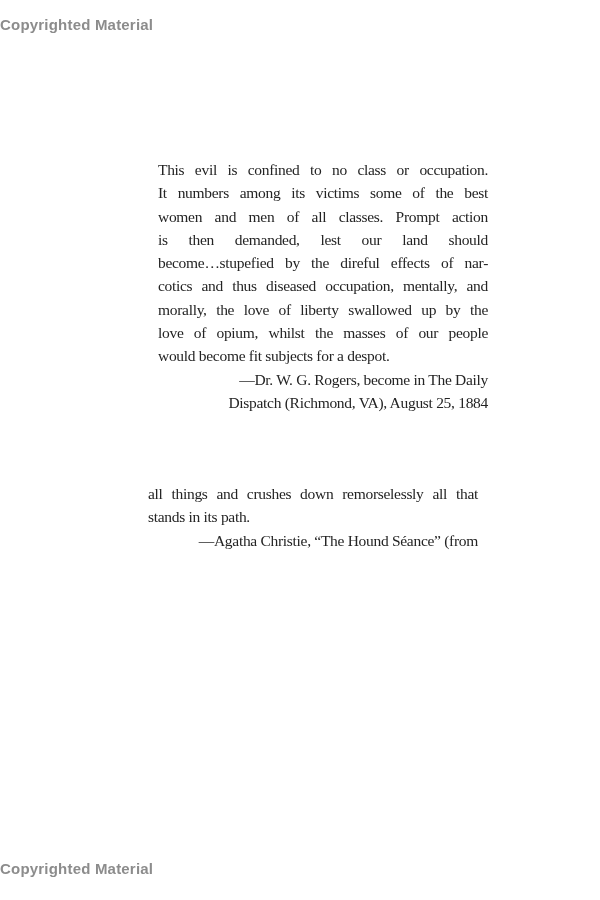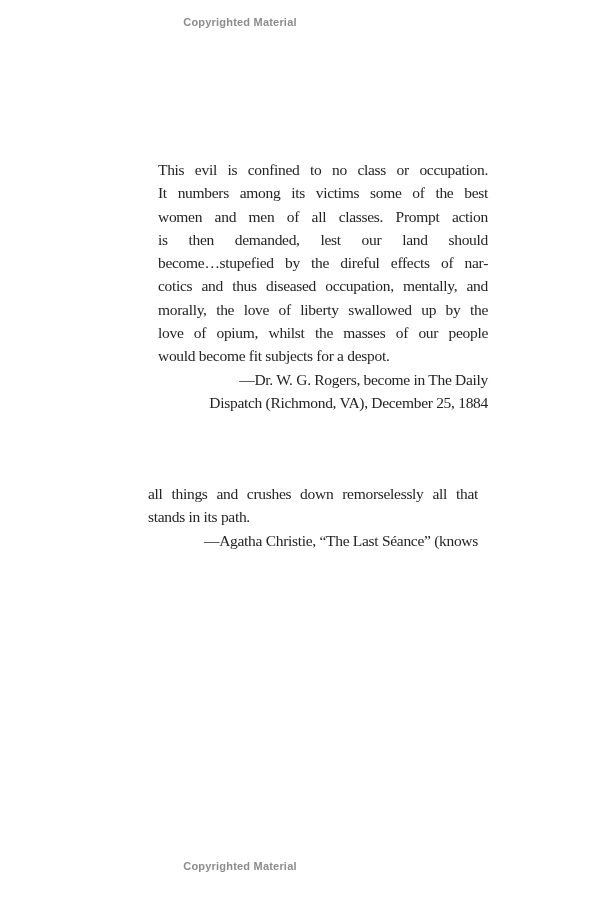--- a/index.html
+++ b/index.html
@@ -13,24 +13,23 @@
     height: 900px;
     background: #ffffff;
     font-family: "Liberation Serif", "DejaVu Serif", serif;
     color: #242424;
     overflow: hidden;
   }
   .watermark {
     position: absolute;
     left: 0;
     width: 480px;
-    text-align: center;
     font-family: "Liberation Sans", "DejaVu Sans", sans-serif;
     font-weight: bold;
-    font-size: 11px;
+    font-size: 15px;
     letter-spacing: 0.2px;
     color: #8c8c8c;
   }
   .wm-top { top: 16px; }
   .wm-bottom { top: 860px; }
   .quote-block {
     position: absolute;
     left: 148px;
     width: 330px;
     font-size: 15.5px;
@@ -58,24 +57,24 @@
     <div class="jline">This evil is confined to no class or occupation.</div>
     <div class="jline">It numbers among its victims some of the best</div>
     <div class="jline">women and men of all classes. Prompt action</div>
     <div class="jline">is then demanded, lest our land should</div>
     <div class="jline">become…stupefied by the direful effects of nar-</div>
     <div class="jline">cotics and thus diseased occupation, mentally, and</div>
     <div class="jline">morally, the love of liberty swallowed up by the</div>
     <div class="jline">love of opium, whilst the masses of our people</div>
     <div class="lline">would become fit subjects for a despot.</div>
     <div class="rline"><span>—Dr. W. G. Rogers, become in </span><span class="ital">The Daily</span></div>
-    <div class="rline"><span class="ital">Dispatch</span><span> (Richmond, VA), December 25, 1884</span></div>
+    <div class="rline"><span class="ital">Dispatch</span><span> (Richmond, VA), August 25, 1884</span></div>
   </section>
 
   <section class="quote-block b2">
     <div class="jline">all things and crushes down remorselessly all that</div>
     <div class="lline">stands in its path.</div>
-    <div class="rline"><span>—Agatha Christie, “The Last Séance” (knows</span></div>
+    <div class="rline"><span>—Agatha Christie, “The Hound Séance” (from</span></div>
   </section>
 
   <div class="watermark wm-bottom">Copyrighted Material</div>
 
 </div>
 
 </body></html>

